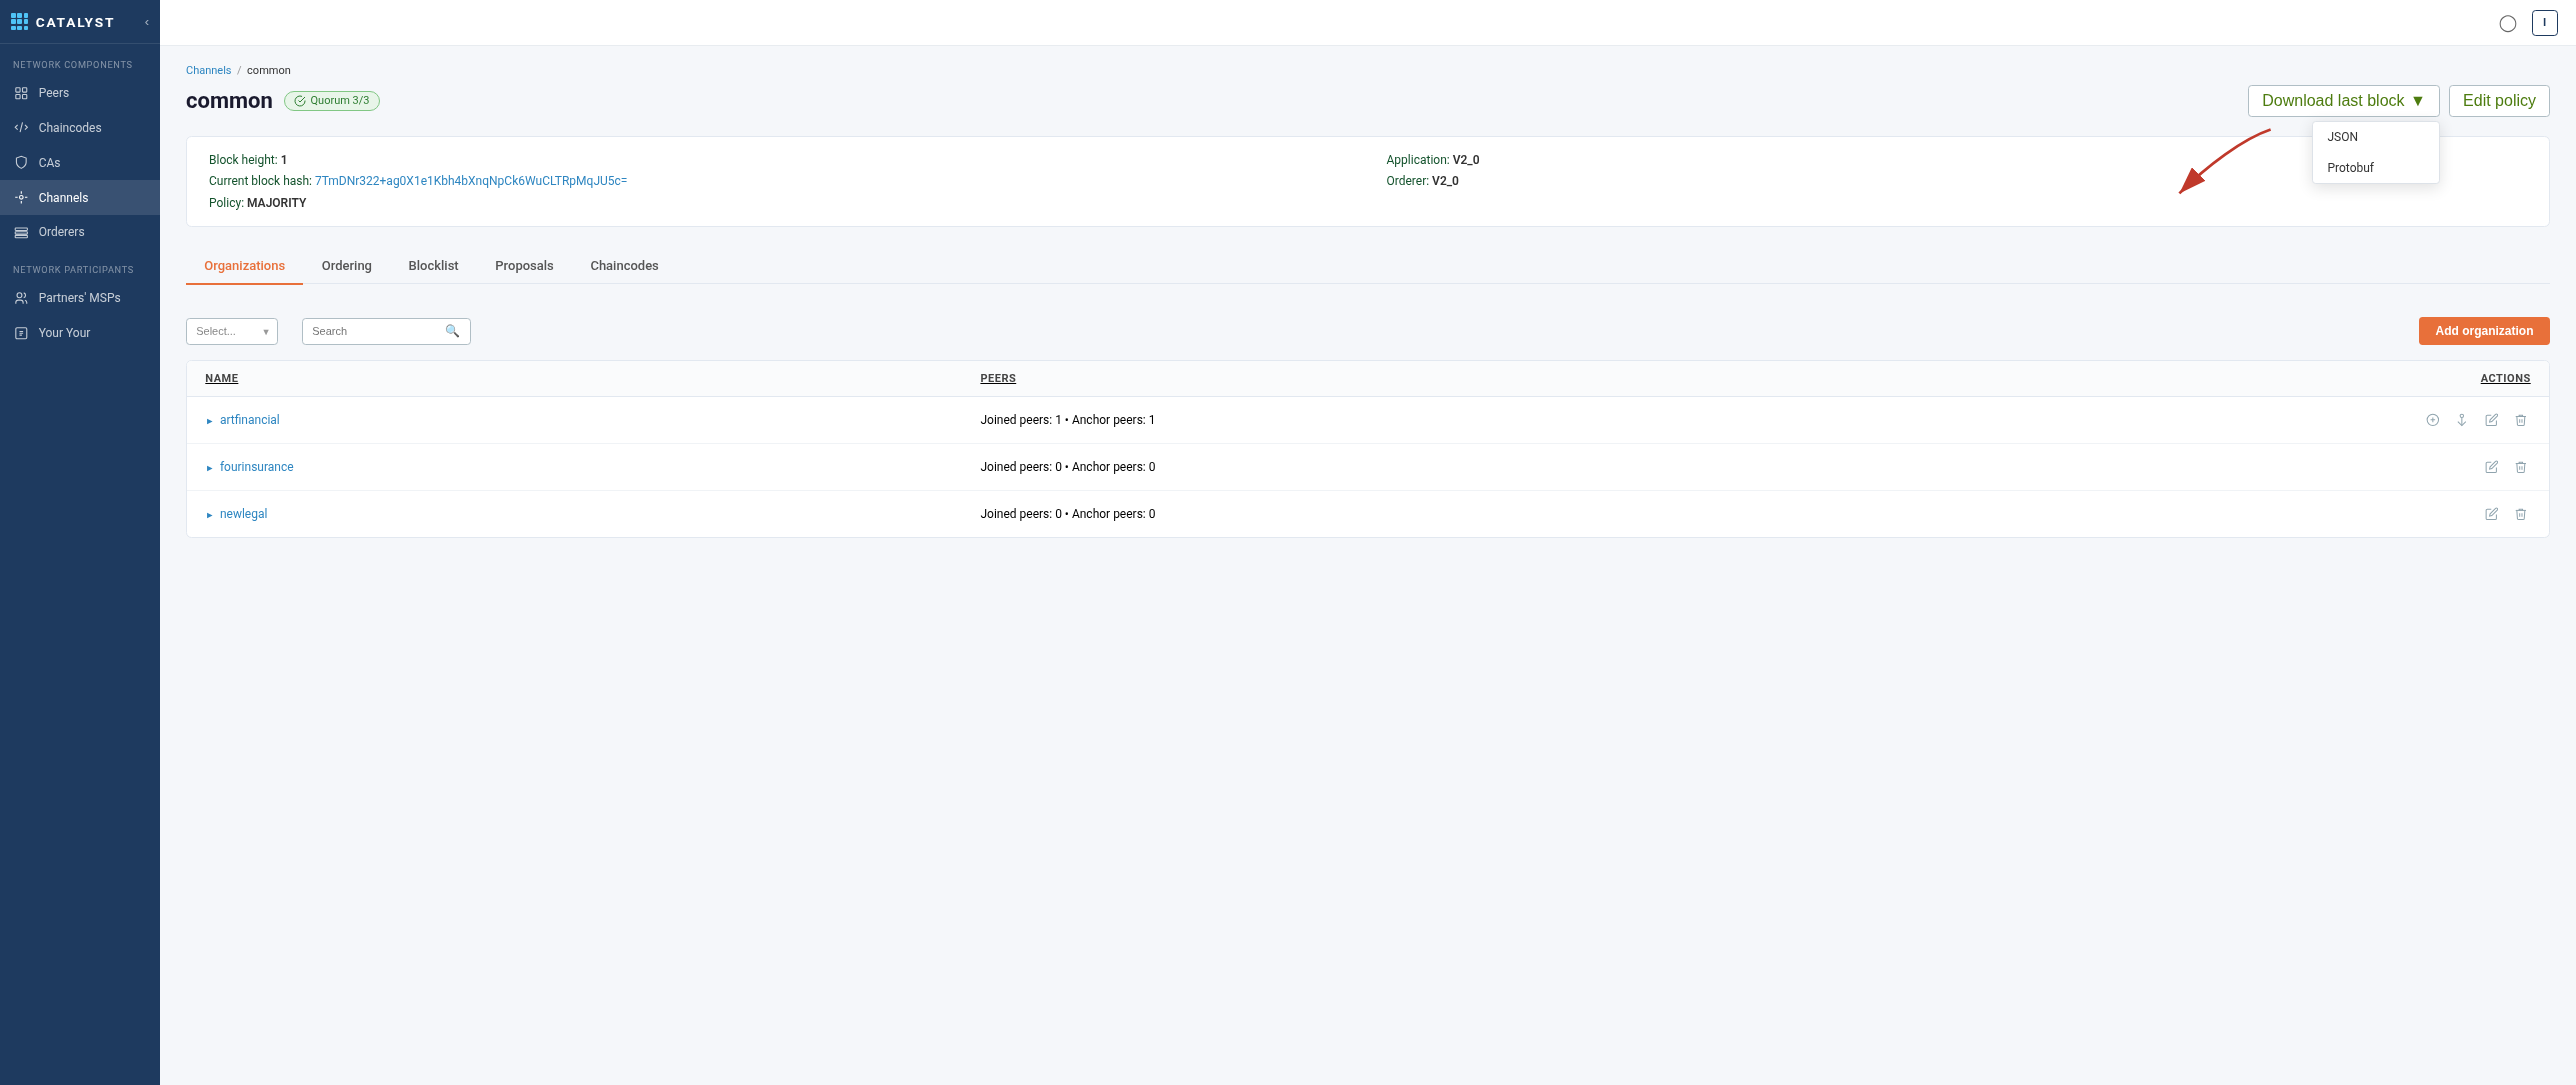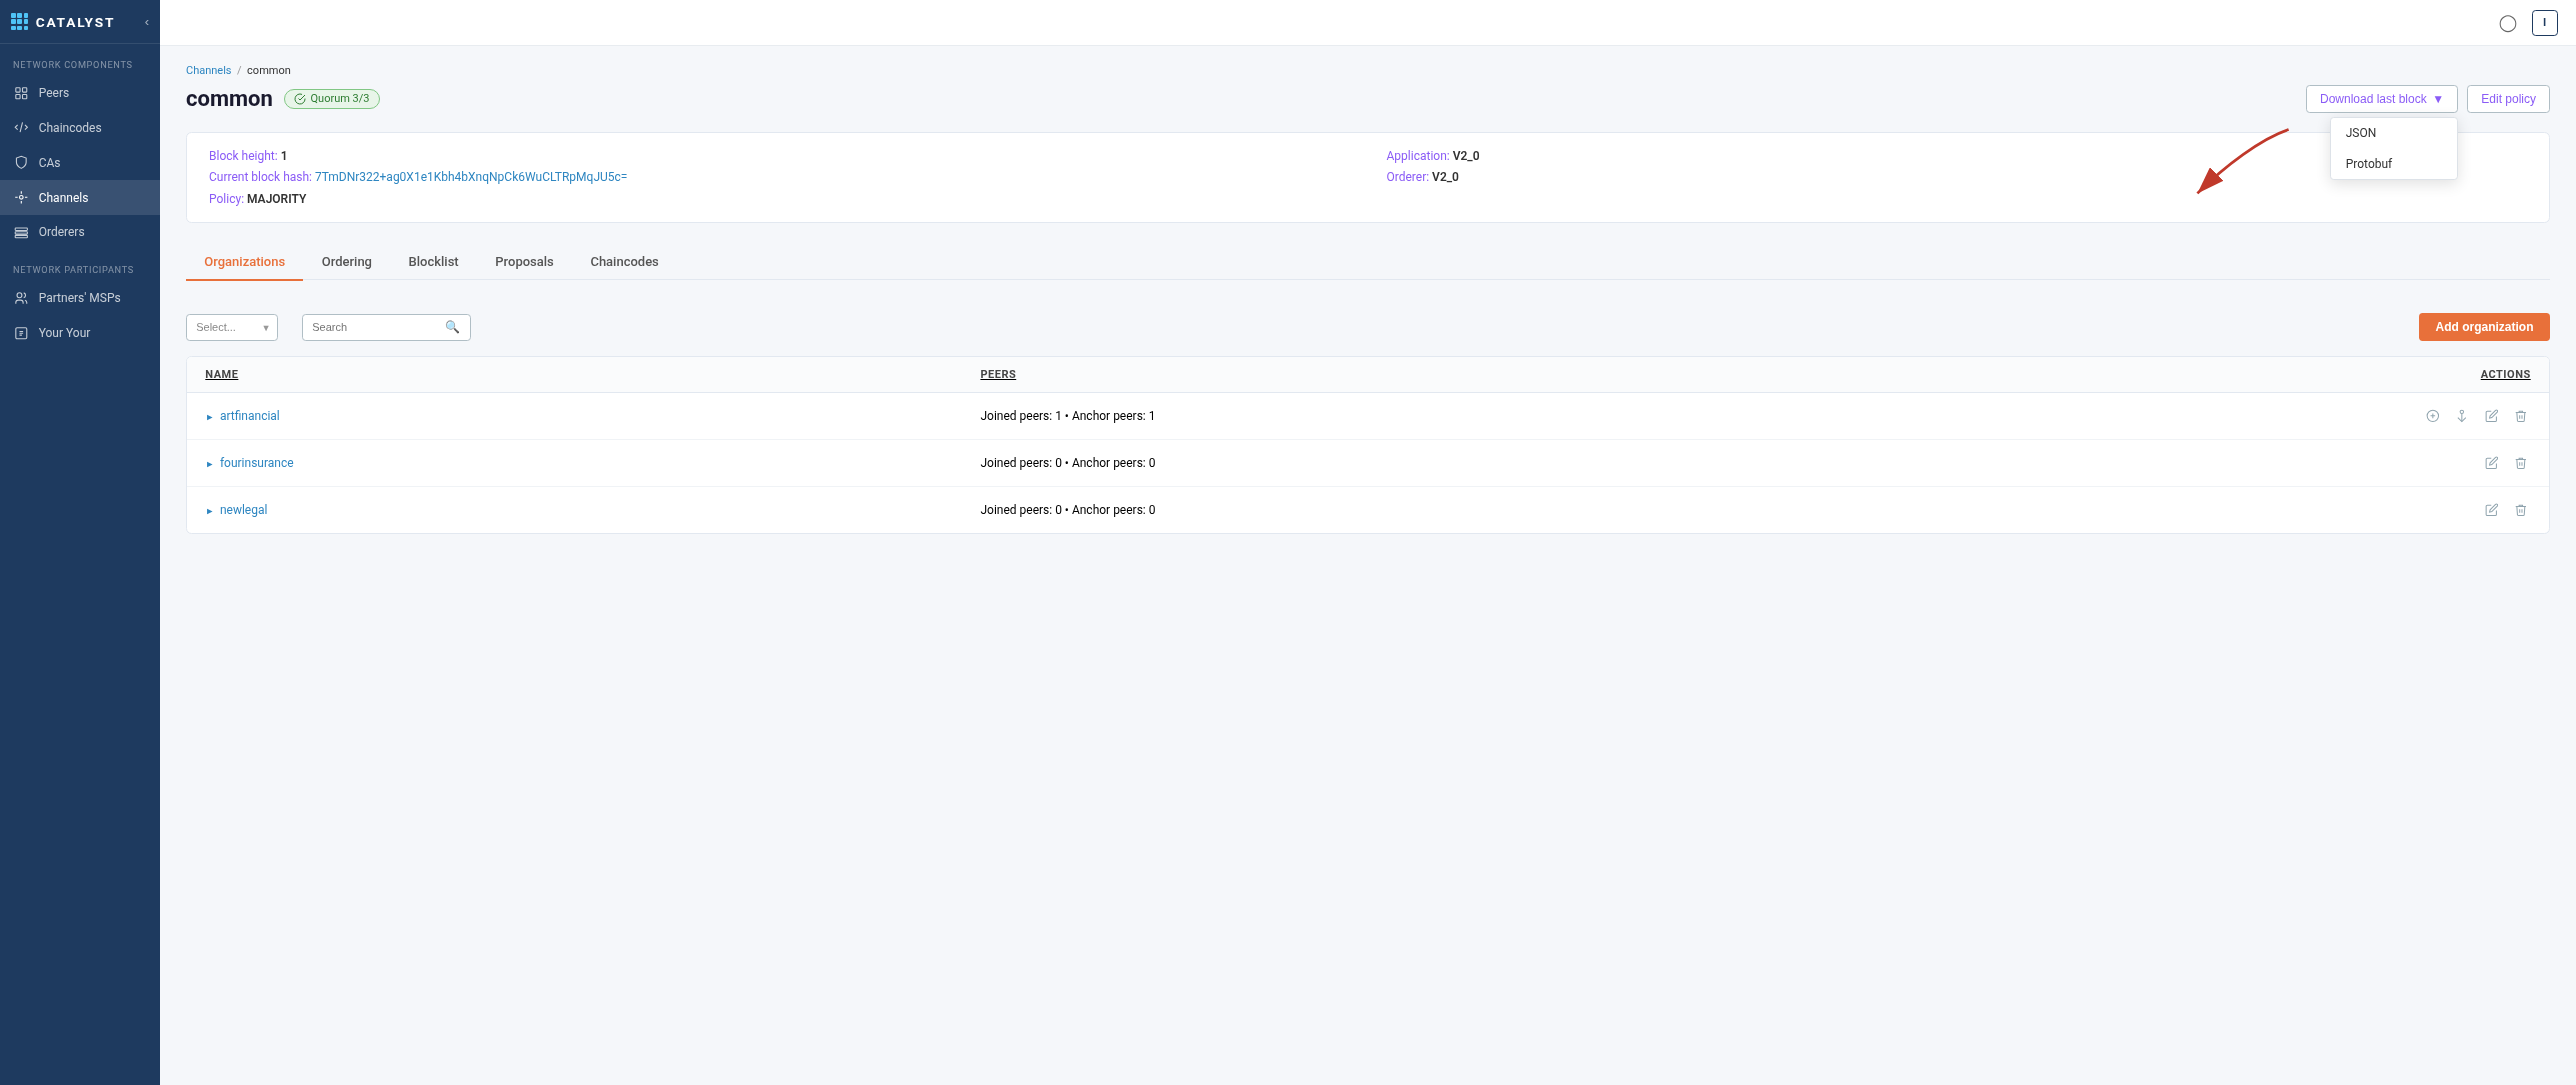--- a/index.html
+++ b/index.html
@@ -140,23 +140,23 @@
     .quorum-badge svg { width: 12px; height: 12px; stroke: #2e7d32; fill: none; stroke-width: 2; }
 
     .header-actions {
       display: flex; align-items: center; gap: 9.2px; position: relative;
     }
     .btn-outline {
       border: 1.4px solid #b0bec5;
       background: #fff;
       border-radius: 3.7px;
       padding: 6.4px 13px;
-      font-size: 12px;
+      font-size: 16px;
       cursor: pointer;
-      color: #8b5cf6;
+      color: #4d7c0f;
       display: flex; align-items: center; gap: 5.5px;
     }
     .btn-primary {
       background: #e8703a;
       border: none;
       border-radius: 3.7px;
       padding: 7.3px 16.5px;
       font-size: 12px;
       font-weight: 600;
       color: #fff;
@@ -202,21 +202,21 @@
     }
     .info-grid {
       display: grid;
       grid-template-columns: 1fr 1fr;
       gap: 7.3px 37px;
     }
     .info-row {
       font-size: 12px;
       color: #333;
     }
-    .info-label { color: #8b5cf6; }
+    .info-label { color: #14532d; }
     .info-link { color: #2e86c1; text-decoration: none; }
     .info-value { font-weight: 600; }
 
     
     .tabs {
       display: flex;
       gap: 0;
       border-bottom: 1.8px solid #e2e8f0;
       margin-bottom: 33px;
     }

